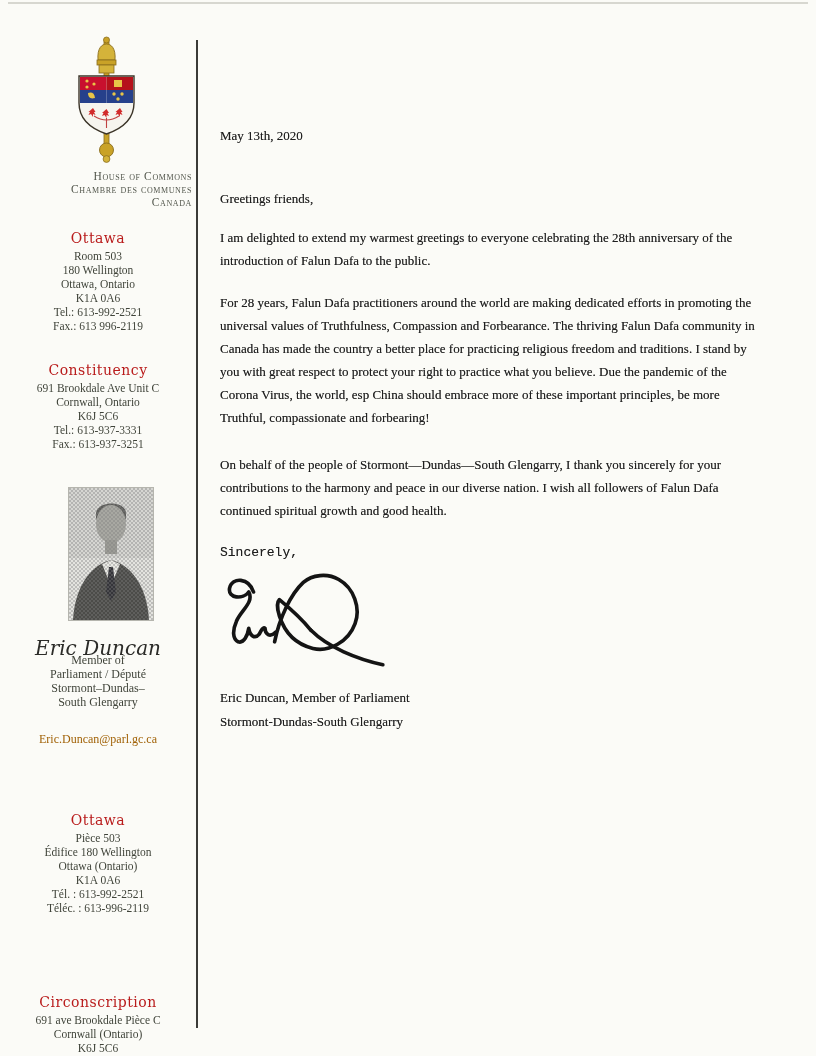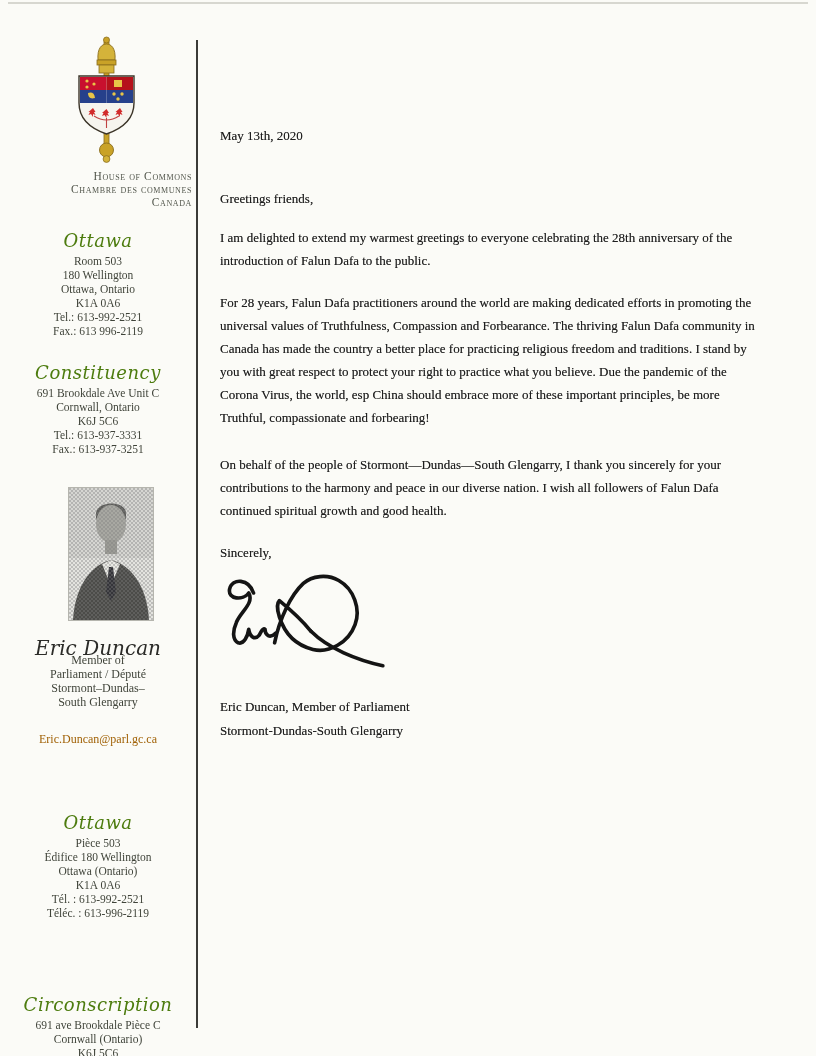--- a/index.html
+++ b/index.html
@@ -11,22 +11,22 @@
   .scan-line-top{position:absolute;top:2px;left:8px;width:800px;height:2px;background:#b9b9b0;opacity:.55;}
   .divider{position:absolute;left:196px;top:40px;width:2px;height:988px;background:#3b3b38;}
 
   
   .sidebar{position:absolute;left:0;top:0;width:196px;height:1056px;}
   .crest{position:absolute;left:64px;top:36px;}
   .org-block{position:absolute;left:4px;top:170px;width:188px;text-align:right;
     font-variant:small-caps;font-size:11.5px;line-height:1.15;letter-spacing:.6px;color:#52564c;}
   .office{position:absolute;left:4px;width:188px;text-align:center;color:#3f4339;}
   .office .script-title{
-    font-family:"DejaVu Serif", serif;font-style:italic;font-size:18px;
-    color:#4d7c0f;margin-bottom:3px;letter-spacing:.5px;
+    font-family:"DejaVu Serif", serif;font-size:14px;
+    color:#b91c1c;margin-bottom:3px;letter-spacing:.5px;
   }
   .office .line{font-size:11.5px;line-height:1.22;}
   .office-ottawa-en{top:230px;}
   .office-constituency-en{top:362px;}
   .office-ottawa-fr{top:812px;}
   .office-constituency-fr{top:994px;}
   .portrait{position:absolute;left:68px;top:487px;border:1px solid #b5b5ae;}
   .member-name{position:absolute;left:4px;top:622px;width:188px;text-align:center;
     font-family:"DejaVu Serif", serif;font-style:italic;font-size:20px;color:#2b2b28;margin-top:14px;}
   .member-role{position:absolute;left:4px;top:653px;width:188px;text-align:center;
@@ -36,23 +36,23 @@
 
   
   .letter{position:absolute;left:220px;top:128px;width:548px;
     font-size:13px;text-shadow:0 0 .5px rgba(30,30,30,.55);}
   .date{margin:0 0 47px;}
   .subject{margin:0 0 48px;font-weight:bold;text-decoration:underline;}
   .salutation{margin:0 0 19px;}
   .para{margin:0 0 19px;line-height:23px;}
   .para.p2{margin-bottom:24px;}
   .para.p3{margin-bottom:23px;}
-  .closing{margin:0 0 8px;}
+  .closing{margin:0 0 8px;font-family:Liberation Mono, monospace;}
   .signature-wrap{height:116px;}
-  .signoff{line-height:24px;margin-top:10px;}
+  .signoff{line-height:24px;margin-top:2px;}
 </style>
 </head>
 <body>
 
 <div class="page">
   <div class="scan-line-top"></div>
   <div class="divider"></div>
 
   <div class="sidebar">
 

